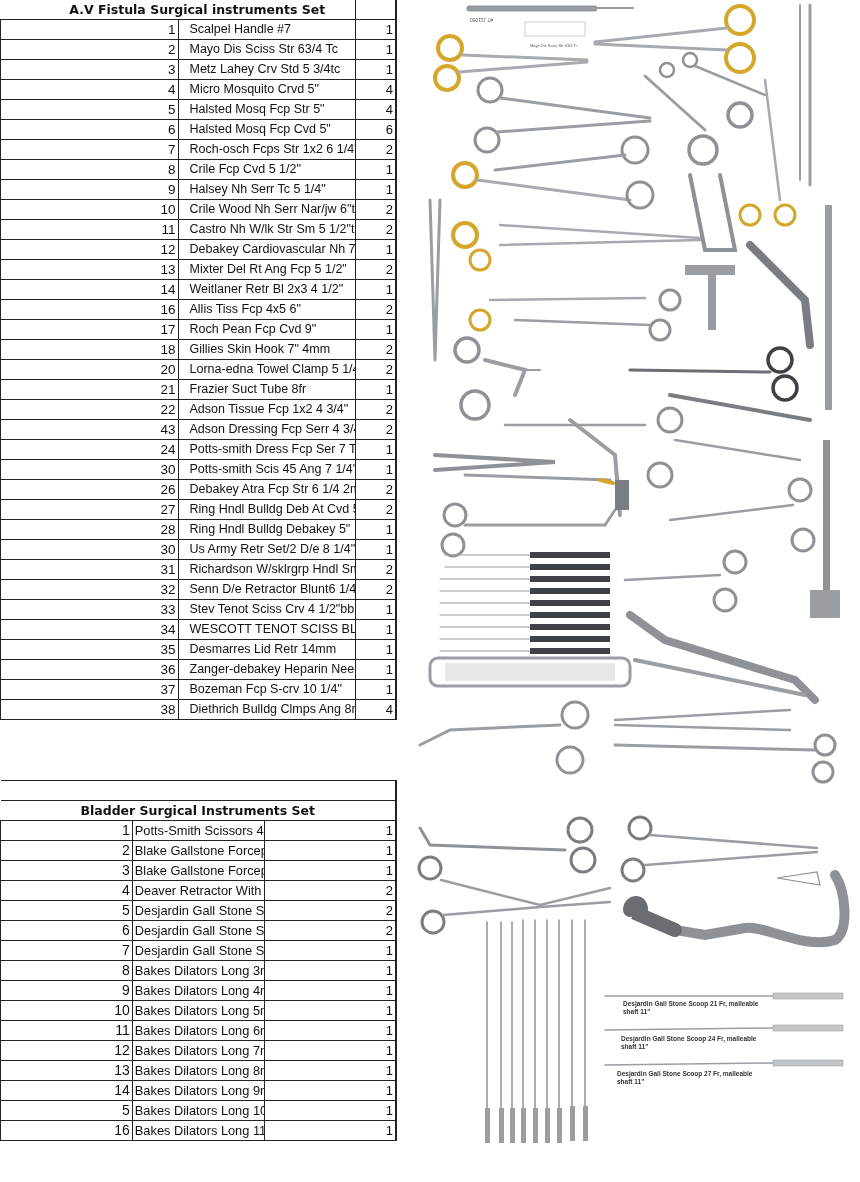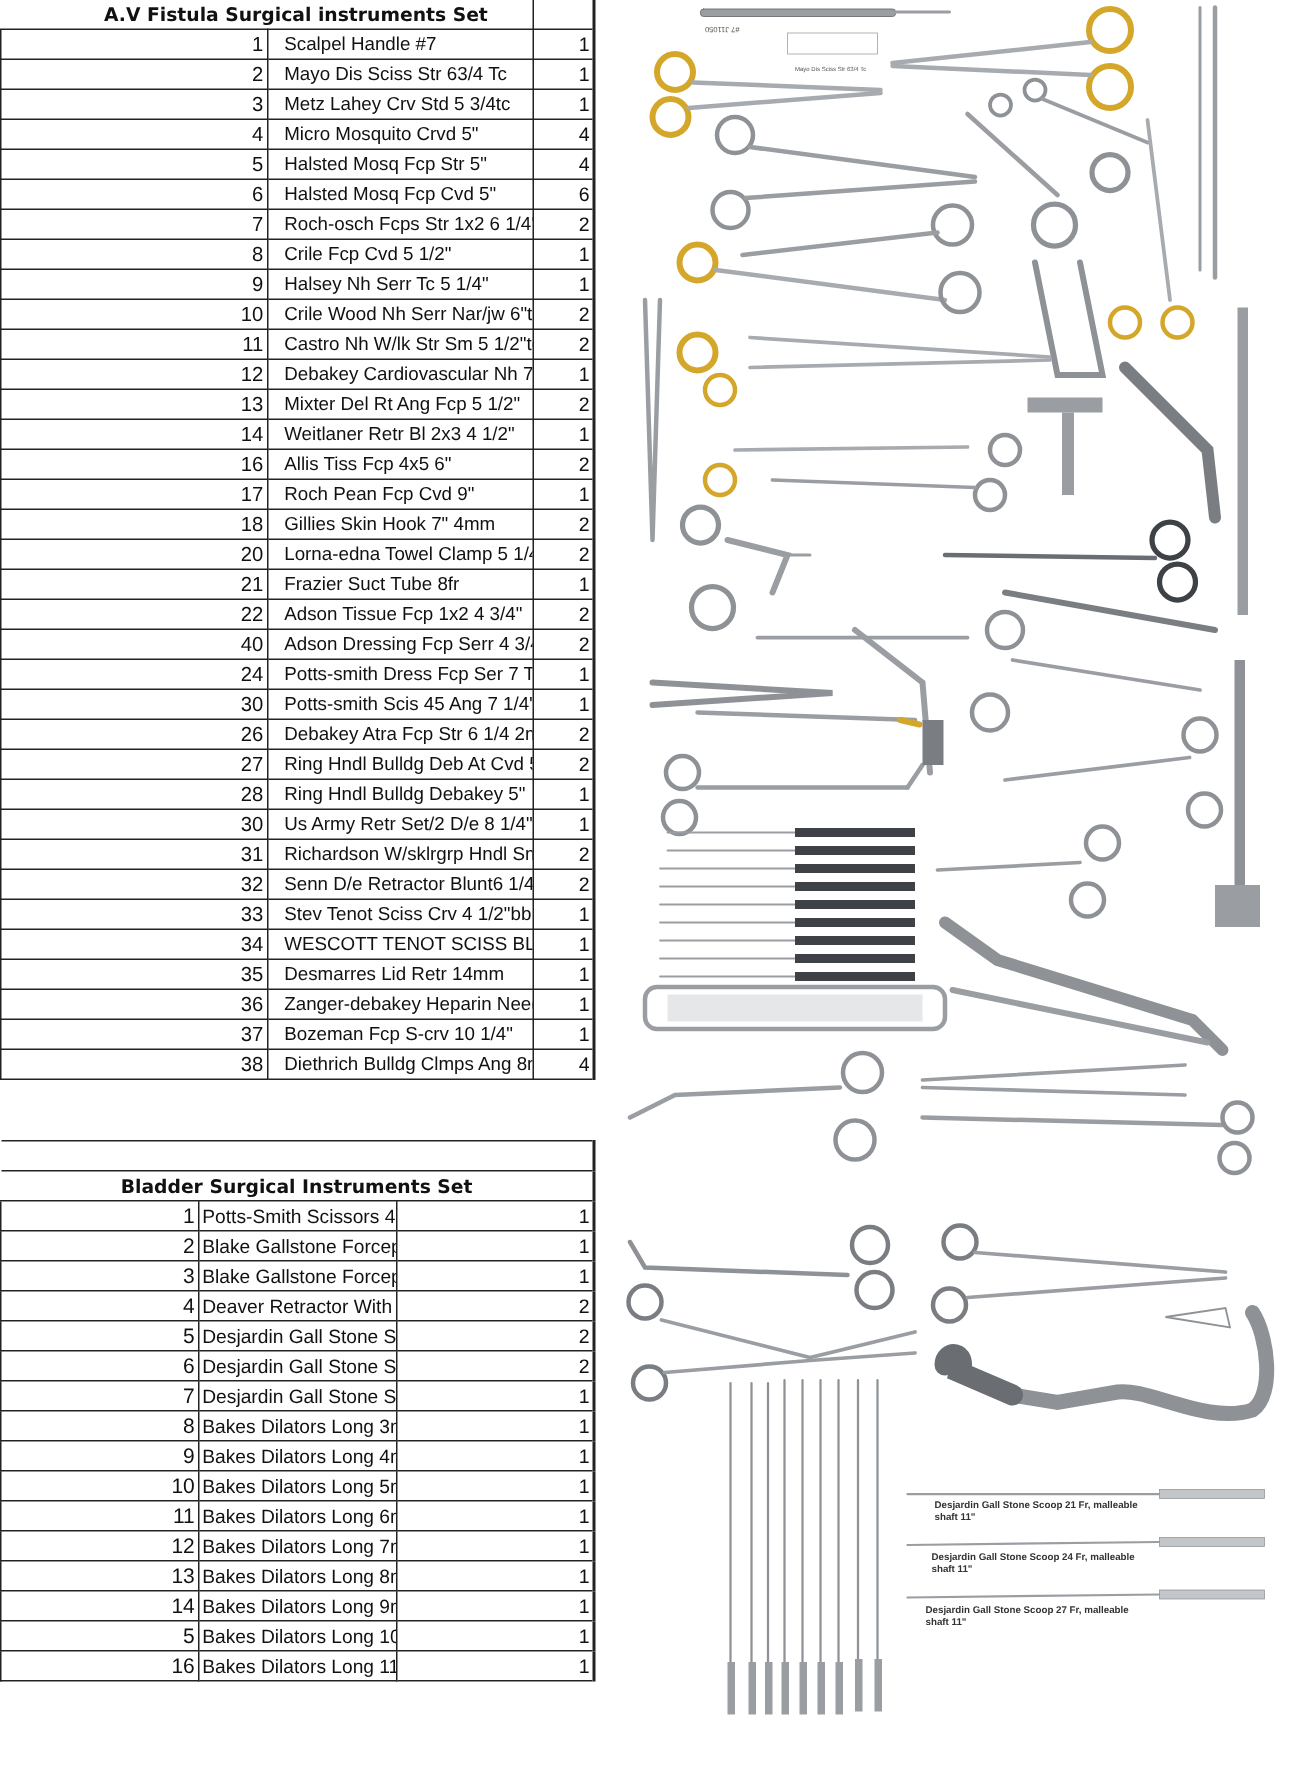--- a/index.html
+++ b/index.html
@@ -126,21 +126,21 @@
         <td class="num">21</td>
         <td class="name">Frazier Suct Tube 8fr</td>
         <td class="qty" style="border-right:2px solid #222;">1</td>
       </tr>
       <tr>
         <td class="num">22</td>
         <td class="name">Adson Tissue Fcp 1x2 4 3/4"</td>
         <td class="qty" style="border-right:2px solid #222;">2</td>
       </tr>
       <tr>
-        <td class="num">40</td>
+        <td class="num">43</td>
         <td class="name">Adson Dressing Fcp Serr 4 3/4</td>
         <td class="qty" style="border-right:2px solid #222;">2</td>
       </tr>
       <tr>
         <td class="num">24</td>
         <td class="name">Potts-smith Dress Fcp Ser 7 Tc</td>
         <td class="qty" style="border-right:2px solid #222;">1</td>
       </tr>
       <tr>
         <td class="num">30</td>
@@ -203,21 +203,21 @@
         <td class="qty" style="border-right:2px solid #222;">1</td>
       </tr>
       <tr>
         <td class="num">38</td>
         <td class="name">Diethrich Bulldg Clmps Ang 8mm</td>
         <td class="qty" style="border-right:2px solid #222;">4</td>
       </tr>
     </tbody>
 </table>
 
-<table class="tbl" id="t2" style="top:760px;">
+<table class="tbl" id="t2" style="top:780px;">
   <tbody id="t2body">
     <tr class="spacer">
       <td colspan="3" style="border-left:none;border-right:2px solid #222;"></td>
     </tr>
     <tr>
       <td class="hdr2" colspan="3" style="border-right:2px solid #222;">Bladder Surgical Instruments Set</td>
     </tr>
   <tr>
         <td class="num">1</td>
         <td class="name">Potts-Smith Scissors 45Âº Angled 7-1/4"</td>

